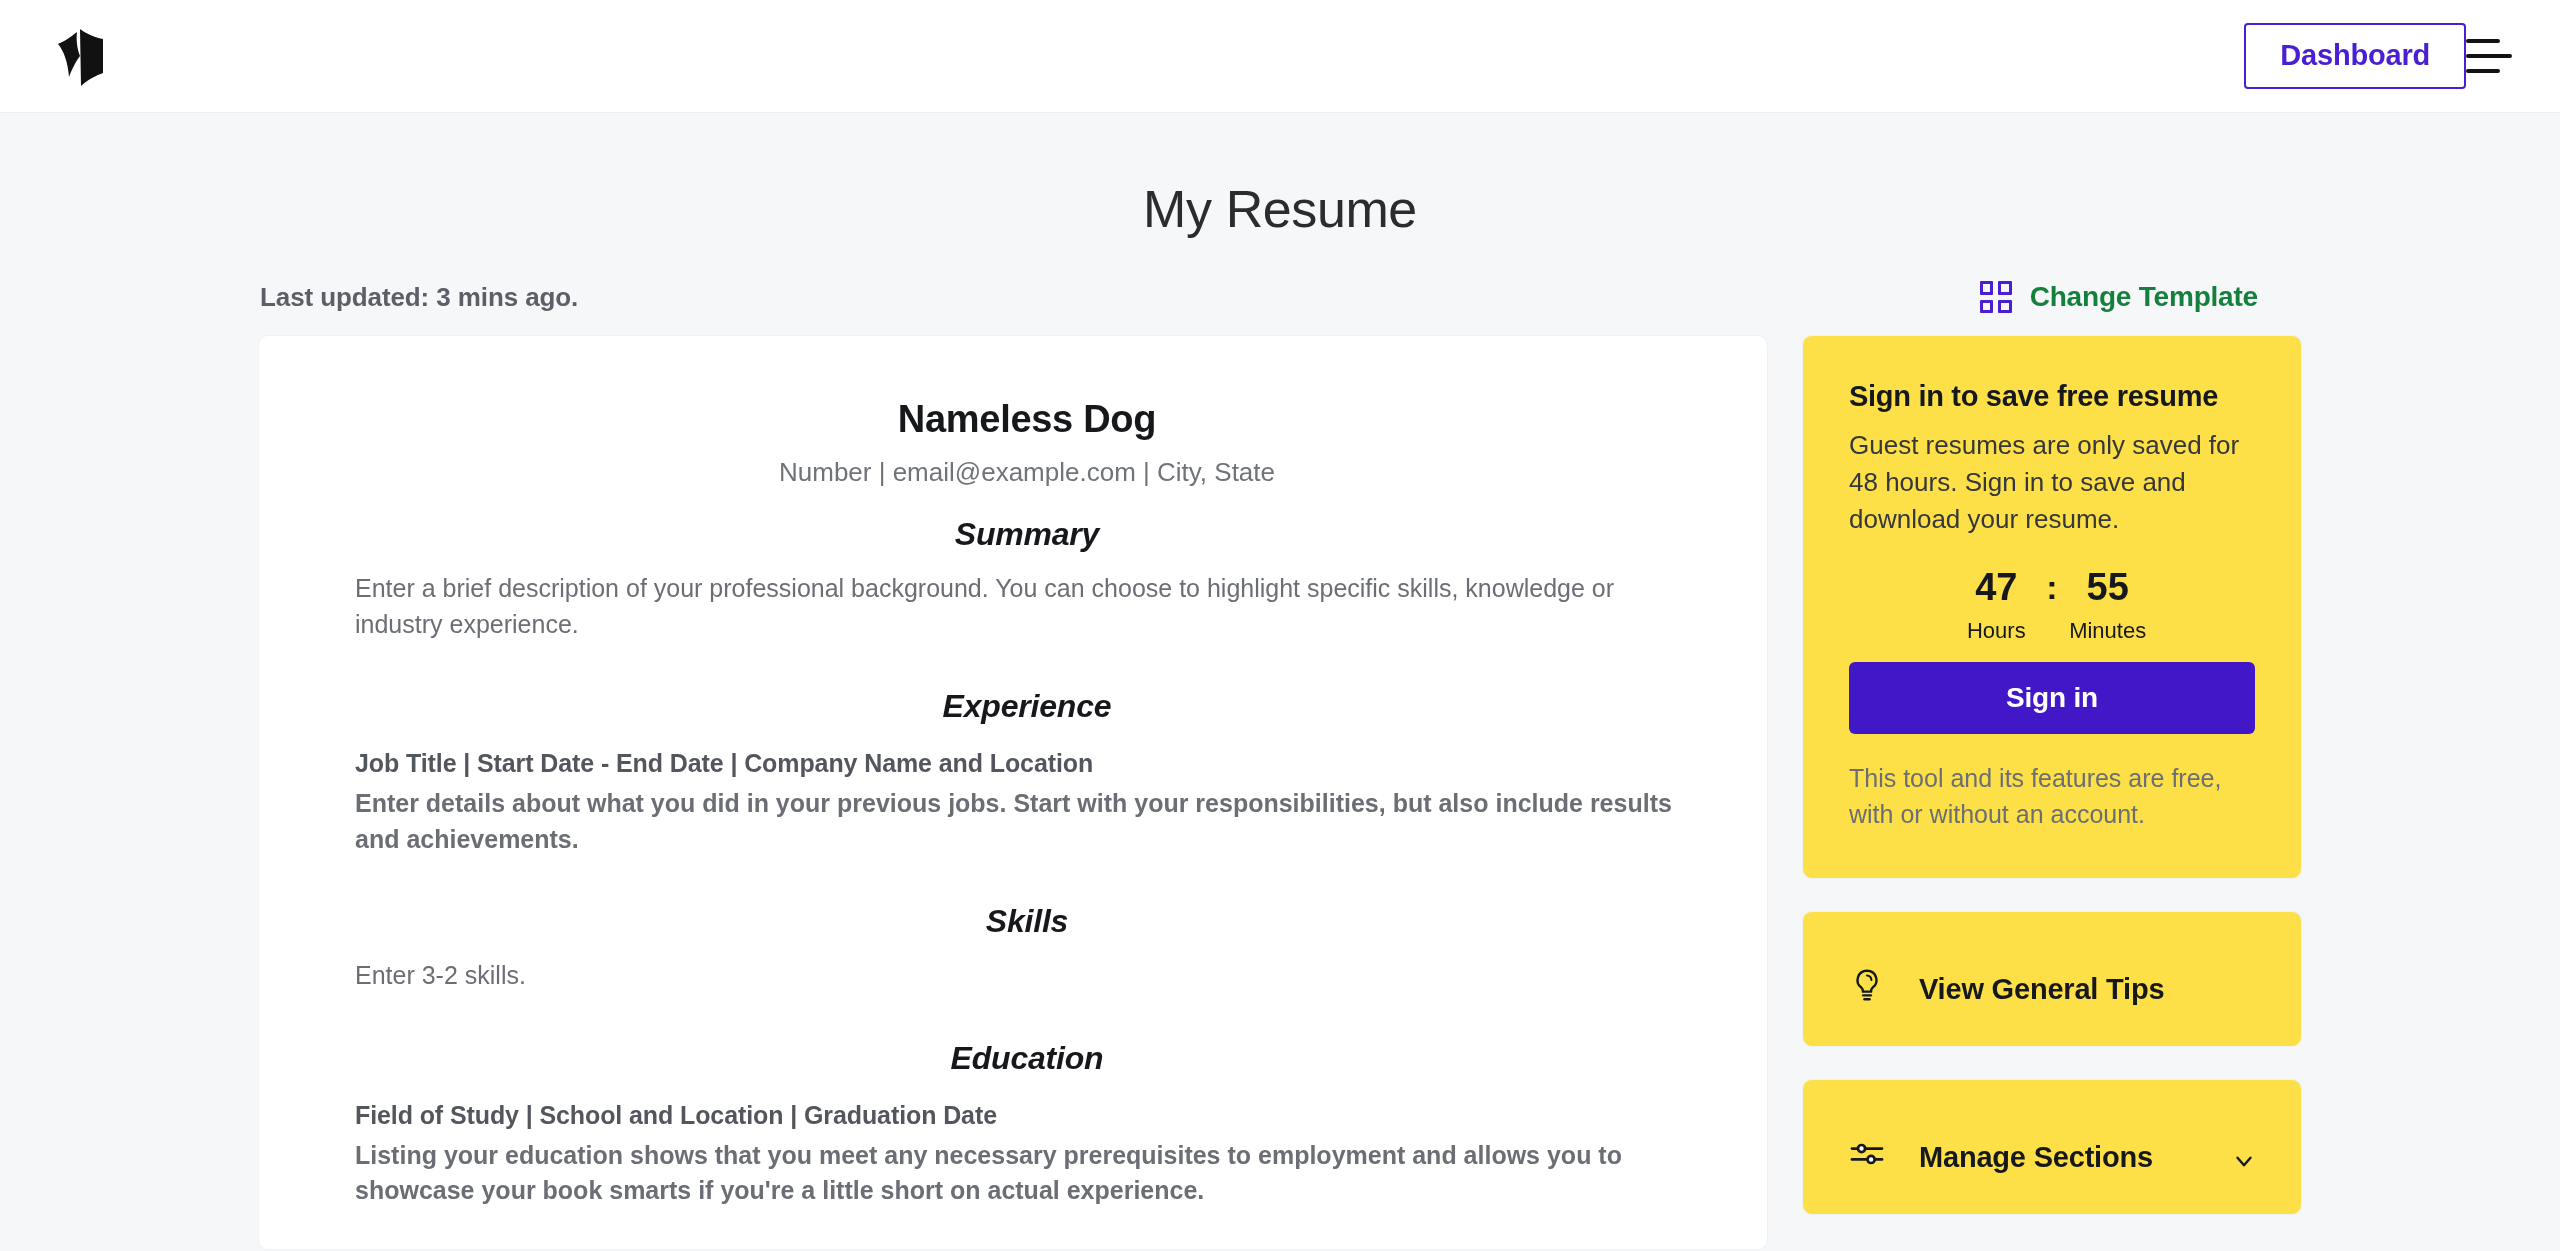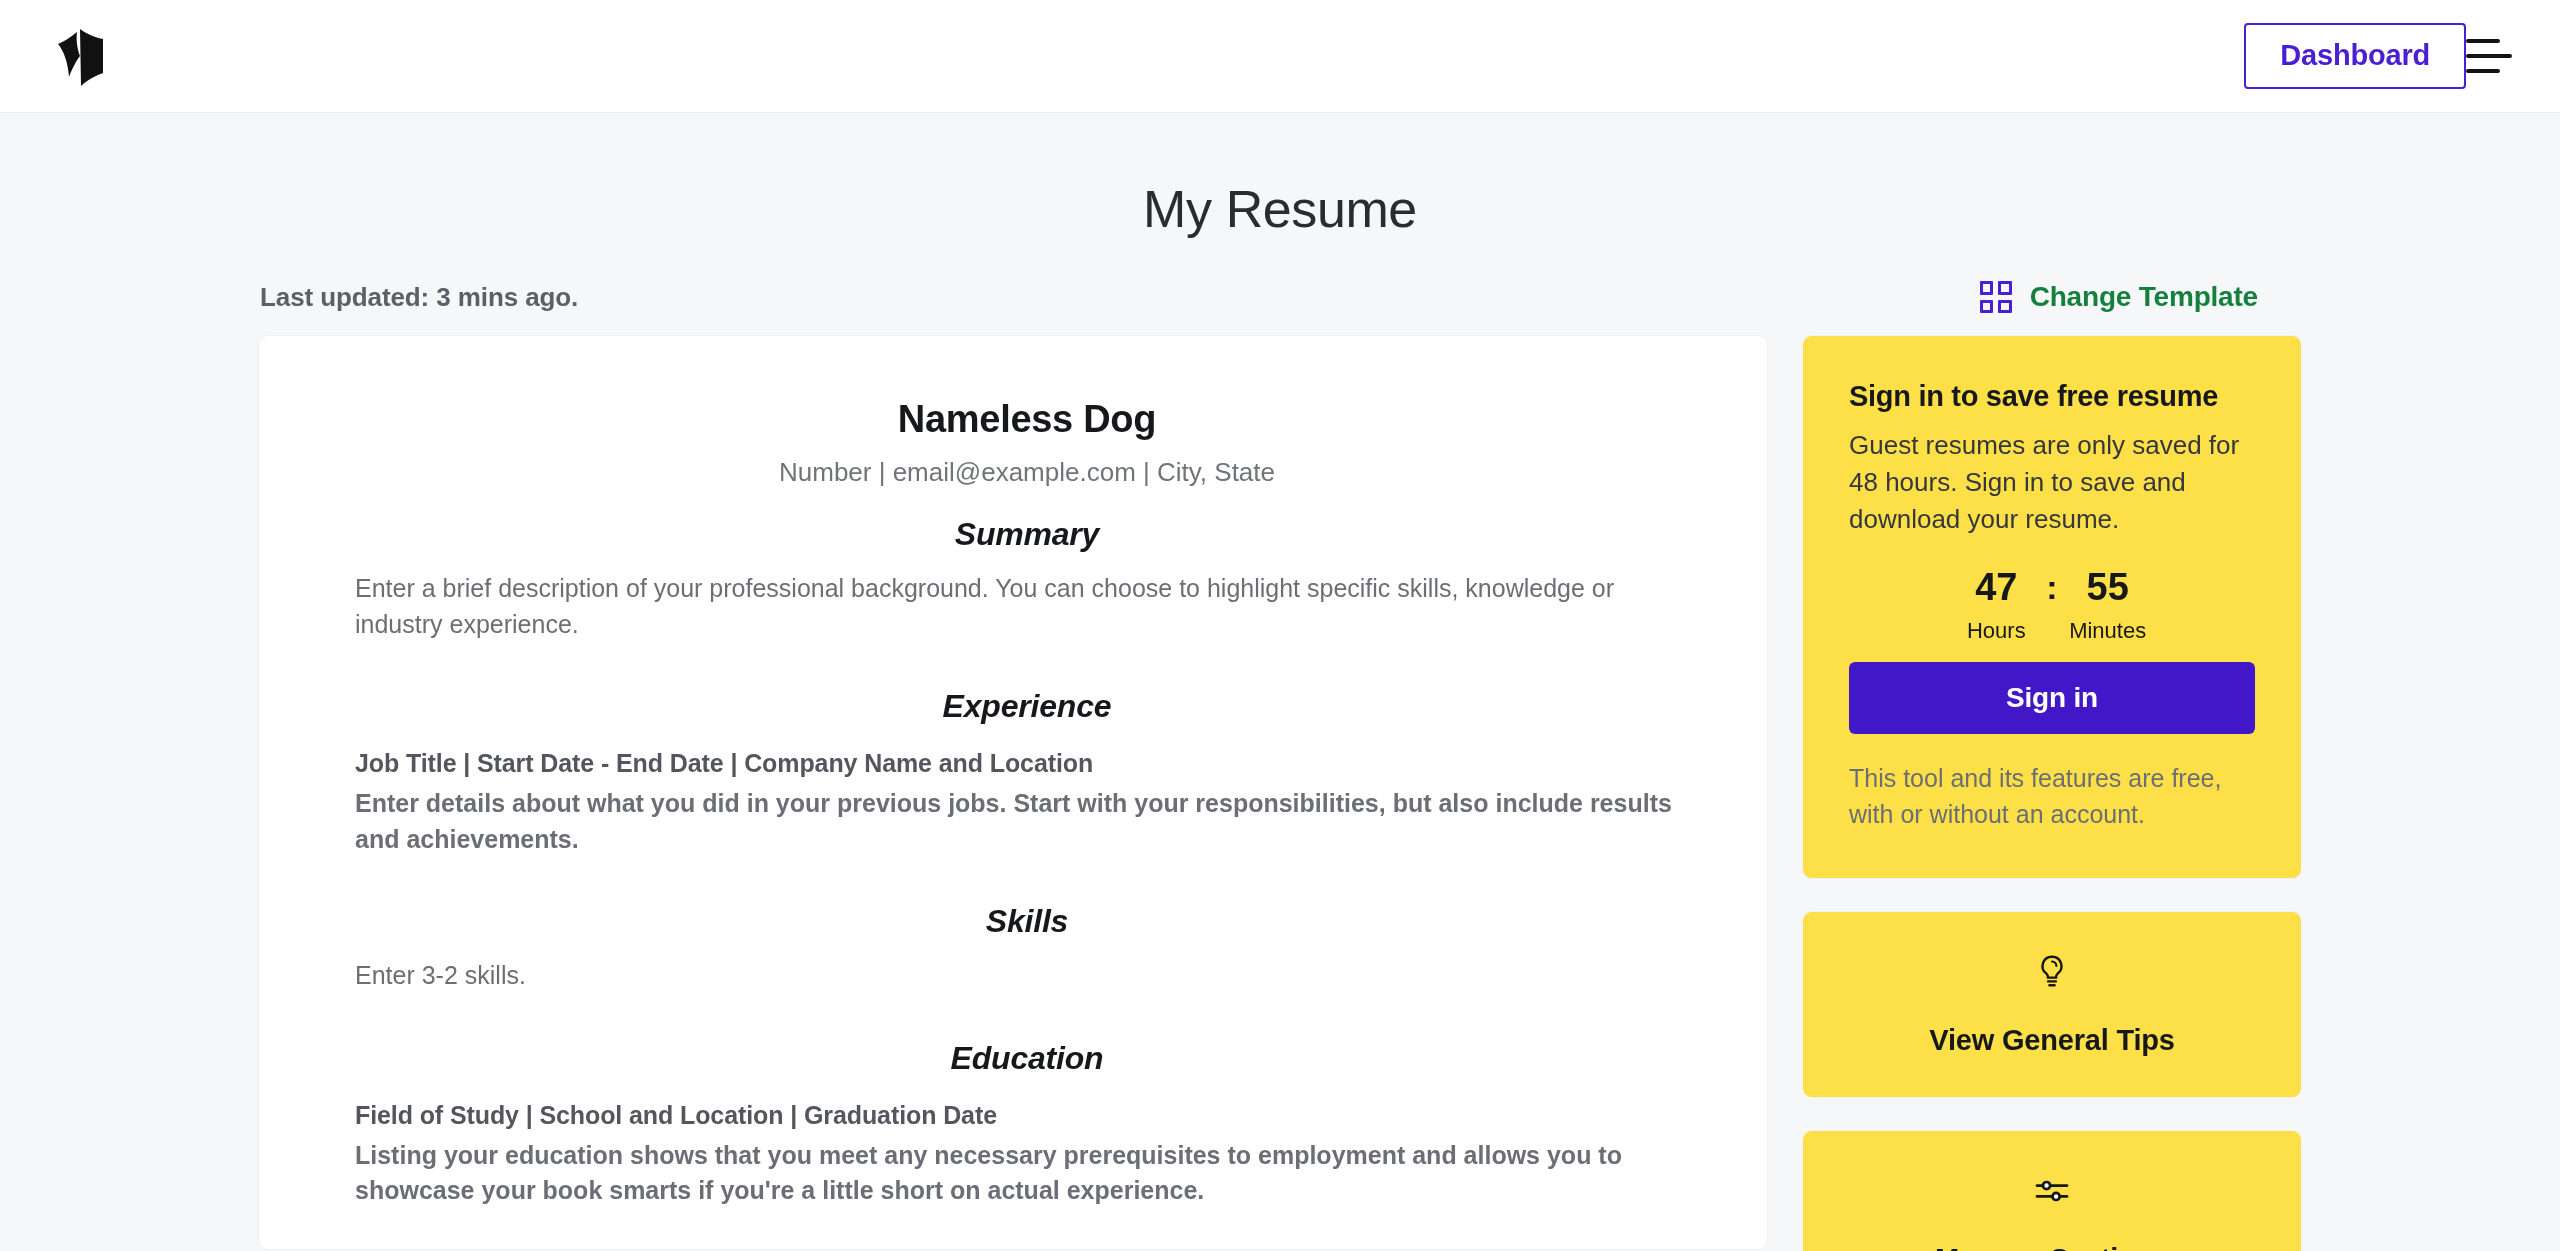--- a/index.html
+++ b/index.html
@@ -285,26 +285,25 @@
 
   .signin-note {
     font-size: 25px;
     line-height: 1.44;
     color: #6b6e74;
     margin-top: 26px;
   }
 
   .action-card {
     display: flex;
-    align-items: center;
+    align-items: flex-end;
     gap: 32px;
     padding: 40px 44px;
     cursor: pointer;
     min-height: 136px;
-    flex-direction: column;
   }
 
   .action-label {
     font-size: 29px;
     font-weight: 700;
     color: #16181c;
     letter-spacing: -0.2px;
     flex: 1;
   }
 

